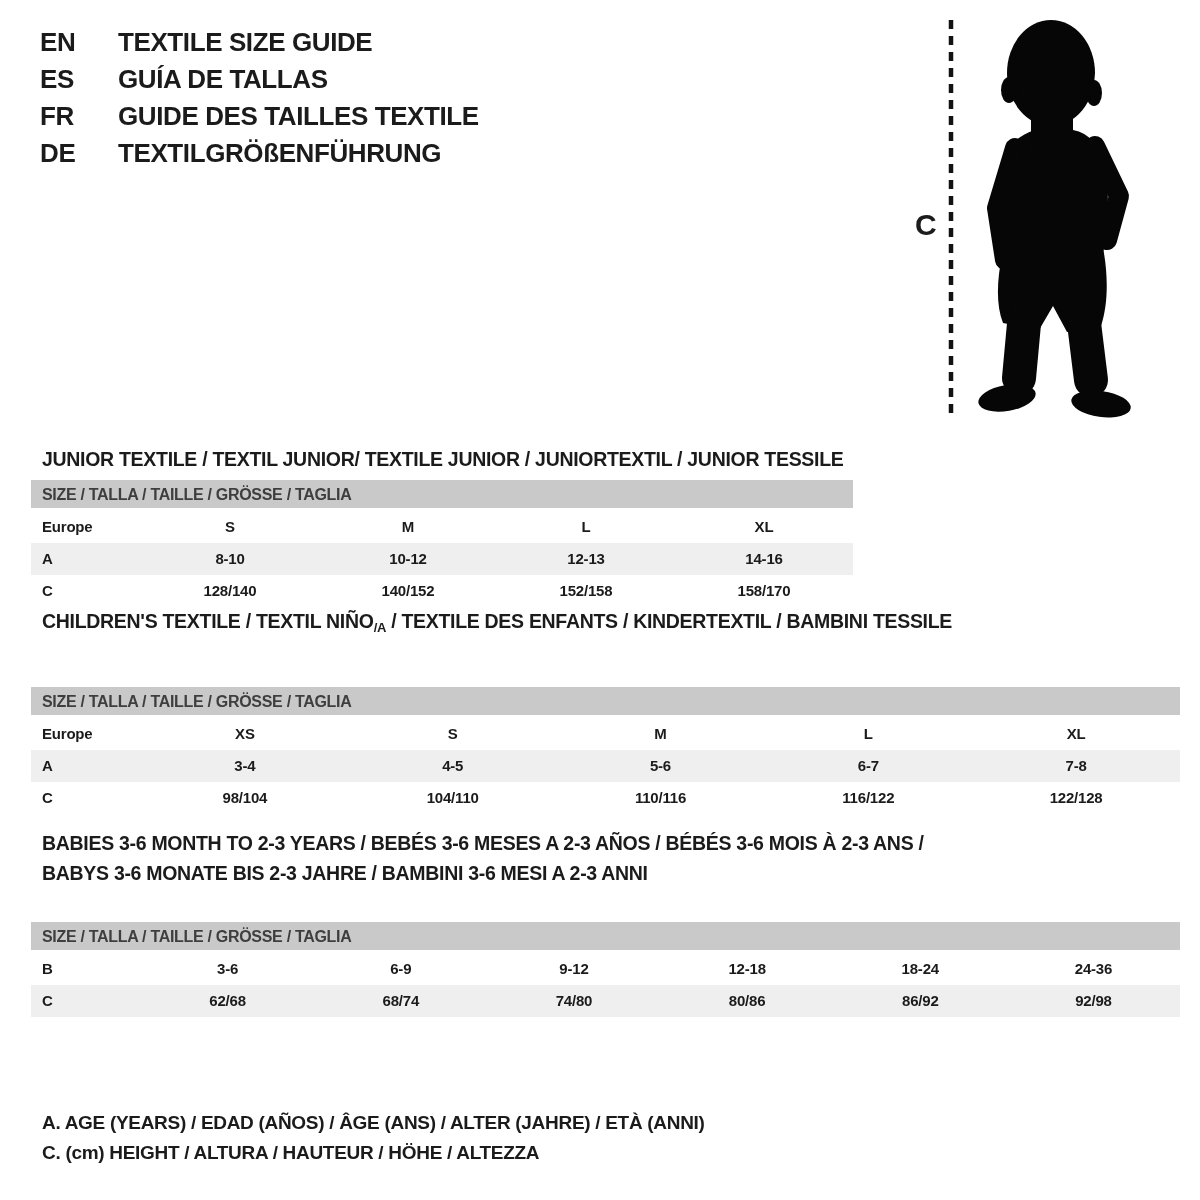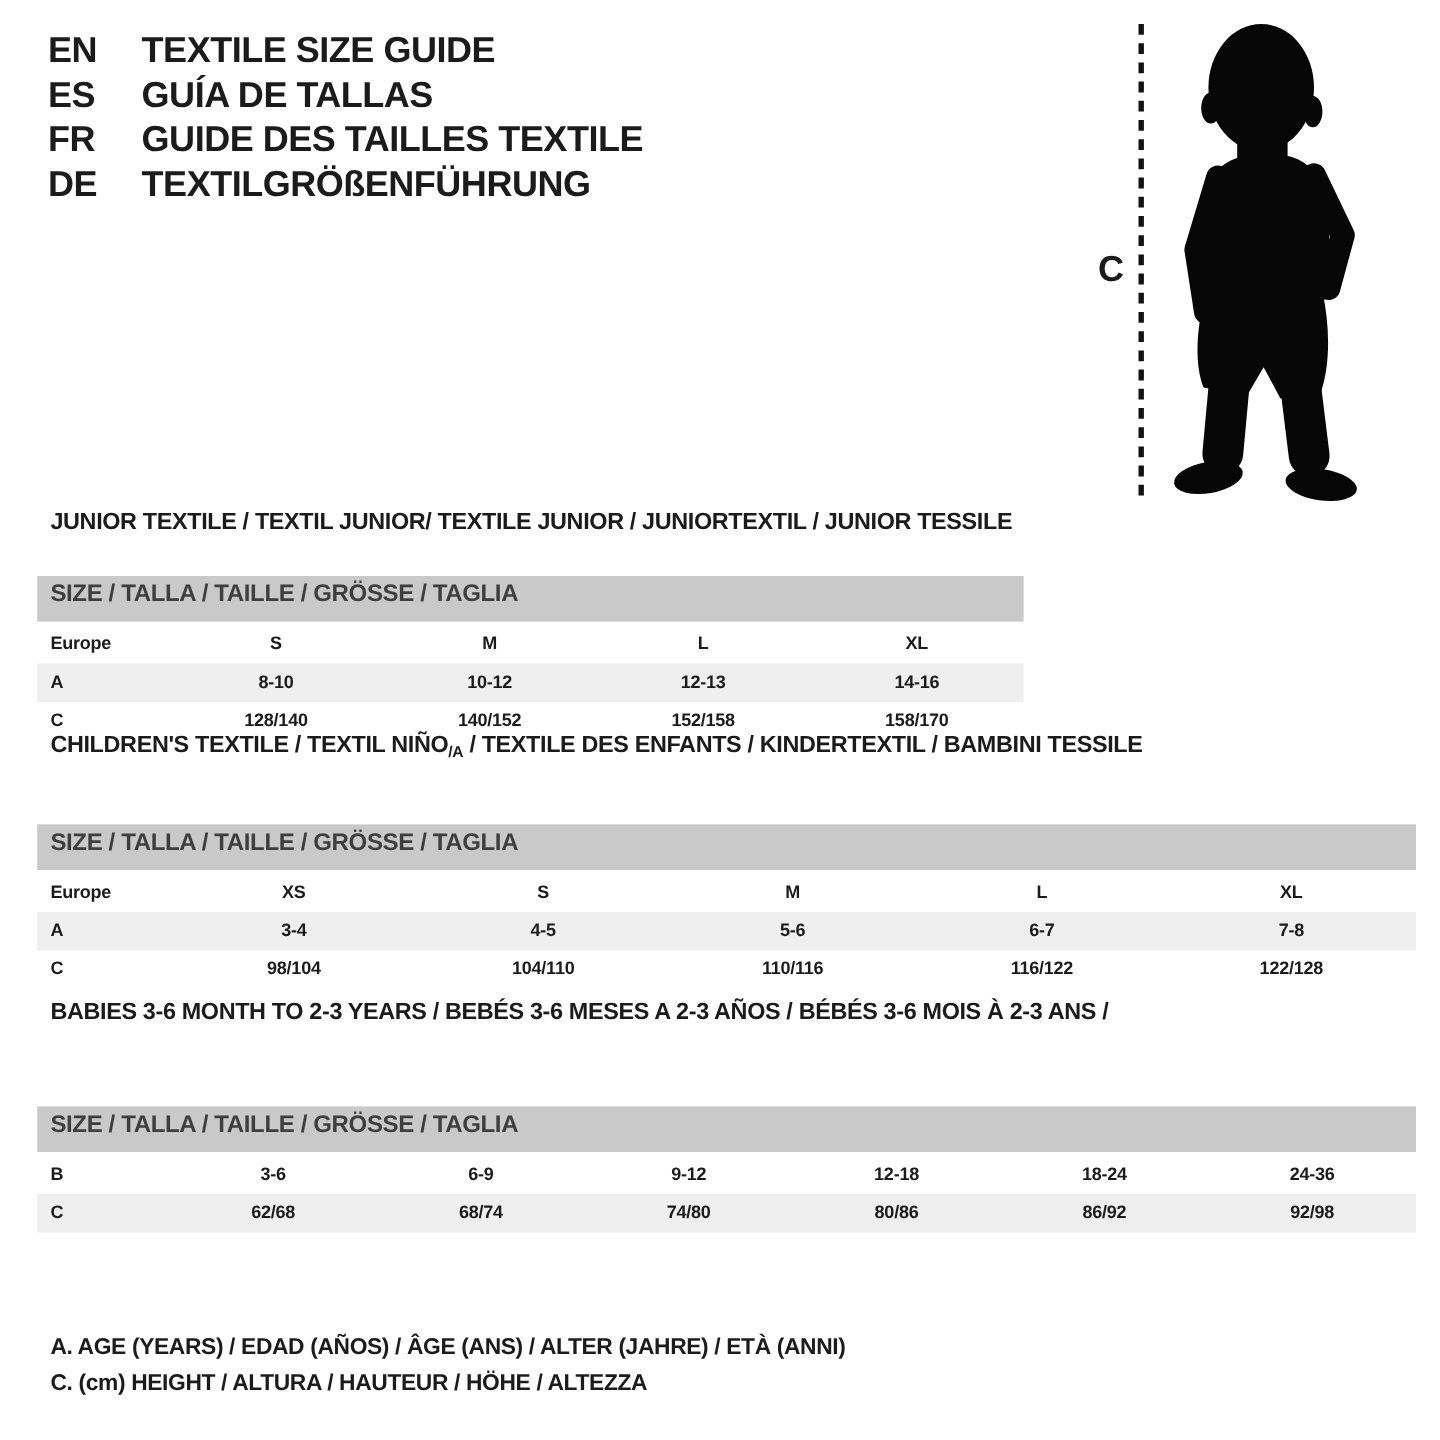--- a/index.html
+++ b/index.html
@@ -13,42 +13,42 @@
   html,body{background:#ffffff;}
   body{
     width:1200px;height:1200px;
     font-family:"Liberation Sans","DejaVu Sans",sans-serif;
     font-weight:700;color:var(--text);
   }
   .sheet{position:relative;width:1200px;height:1200px;background:#ffffff;overflow:hidden;}
 
   
   .lang-block{position:absolute;left:40px;top:24px;}
-  .lang-row{display:flex;height:37px;align-items:center;font-size:30px;letter-spacing:-0.4px;white-space:nowrap;}
+  .lang-row{display:flex;height:37px;align-items:center;font-size:26px;letter-spacing:-0.4px;white-space:nowrap;}
   .lang-code{width:78px;}
 
   
   .figure{position:absolute;left:905px;top:10px;width:275px;height:414px;}
   .figure svg{position:absolute;left:0;top:0;}
   .measure-label{position:absolute;left:10px;top:198px;font-size:30px;letter-spacing:-0.5px;}
 
   
   .section-title{position:absolute;left:42px;font-size:19.5px;letter-spacing:-0.3px;white-space:nowrap;}
-  #junior-title{top:424px;}
+  #junior-title{top:448px;}
   #children-title{top:610px;}
   #babies-title{top:828px;line-height:30px;}
   .subscript{font-size:13px;vertical-align:-4px;}
 
   
   .size-table{position:absolute;left:31px;}
   #junior-table{top:480px;width:822px;}
   #children-table{top:687px;width:1149px;}
   #babies-table{top:922px;width:1149px;}
-  .size-band{height:38px;line-height:30px;background:var(--band-bg);color:var(--band-text);
-    font-size:20px;padding-left:11px;letter-spacing:-0.3px;margin-bottom:3px;}
+  .size-band{height:28px;line-height:30px;background:var(--band-bg);color:var(--band-text);
+    font-size:16px;padding-left:11px;letter-spacing:-0.3px;margin-bottom:3px;}
   .trow{display:flex;height:32px;line-height:32px;font-size:15px;letter-spacing:-0.2px;}
   .trow.shaded{background:var(--row-shaded-bg);}
   .tlabel{width:110px;padding-left:11px;}
   .tcell{flex:1;text-align:center;}
 
   
   .legend{position:absolute;left:42px;top:1108px;font-size:19px;line-height:30px;letter-spacing:-0.3px;}
   .legend div{white-space:nowrap;}
 </style>
 </head>
@@ -160,20 +160,21 @@
           <div class="tcell">104/110</div>
           <div class="tcell">110/116</div>
           <div class="tcell">116/122</div>
           <div class="tcell">122/128</div>
         </div>
       </div>
   </div>
 
   <div class="section-title" id="babies-title">
     <div>BABIES 3-6 MONTH TO 2-3 YEARS / BEBÉS 3-6 MESES A 2-3 AÑOS / BÉBÉS 3-6 MOIS À 2-3 ANS /</div>
+    <div>BABYS 3-6 MONATE BIS 2-3 JAHRE / BAMBINI 3-6 MESI A 2-3 ANNI</div>
   </div>
   <div class="size-table" id="babies-table">
     <div class="size-band">SIZE / TALLA / TAILLE / GRÖSSE / TAGLIA</div>
     <div>
         <div class="trow">
           <div class="tlabel">B</div>
           <div class="tcell">3-6</div>
           <div class="tcell">6-9</div>
           <div class="tcell">9-12</div>
           <div class="tcell">12-18</div>

